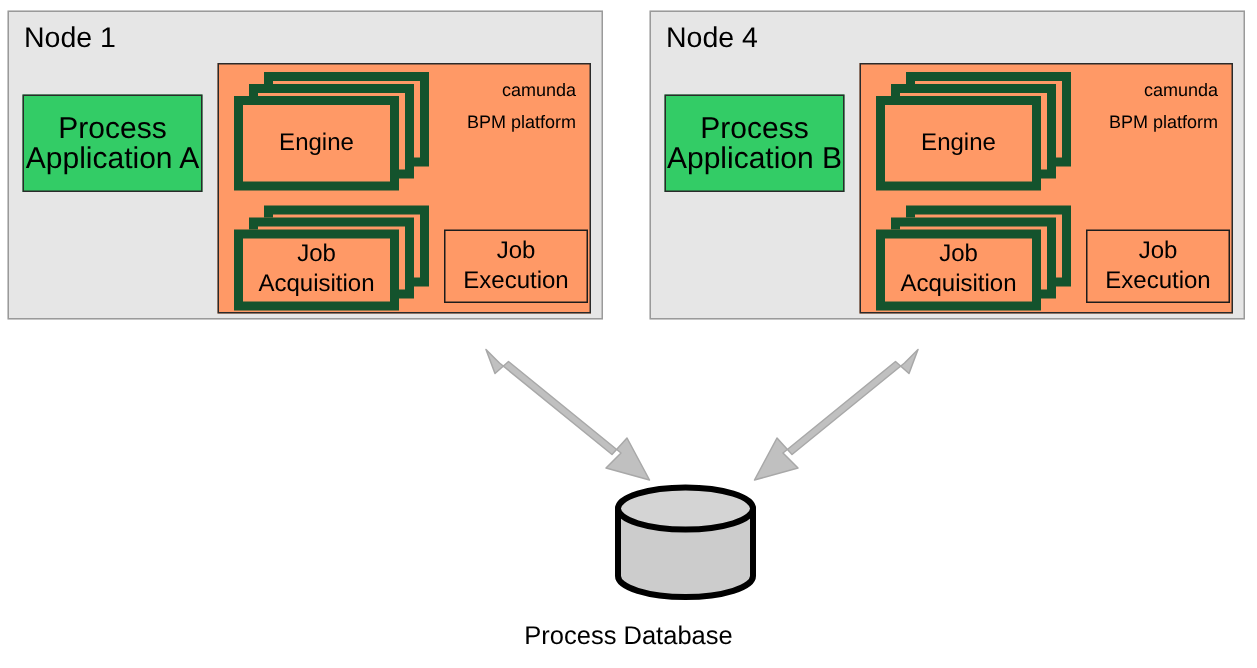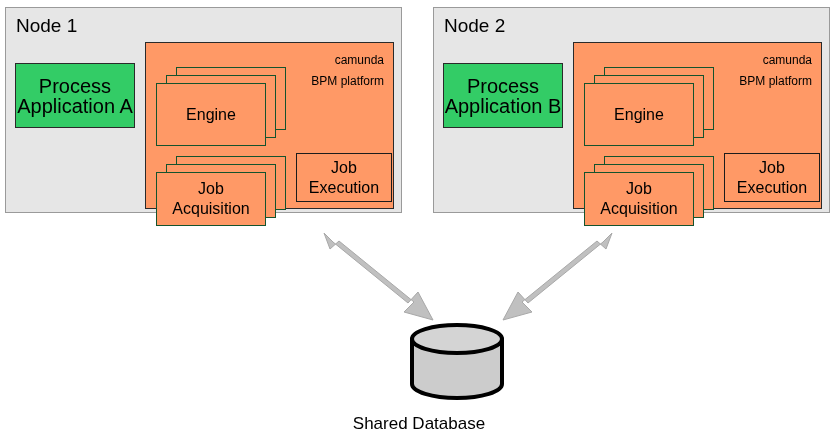--- a/index.html
+++ b/index.html
@@ -68,23 +68,22 @@
     white-space: nowrap;
   }
 
   
   .stack {
     position: absolute;
   }
   .stack .layer {
     position: absolute;
     background: #ff9966;
-    border: 1px solid #14532d;
-    box-sizing: border-box;
-    margin-top: 19px;
+    border: 6px solid #14532d;
+    box-sizing: border-box;
   }
   .stack .layer.l3 { left: 20px; top: 0px;  }
   .stack .layer.l2 { left: 10px; top: 8px;  }
   .stack .layer.l1 { left: 0px;  top: 16px; }
   .box-label {
     position: absolute;
     left: 0;
     right: 0;
     top: 50%;
     transform: translateY(-50%);
@@ -162,21 +161,21 @@
       <div class="single-box" style="left:150px; top:110px; width:96px; height:49px;">
         <div class="box-label">Job
 Execution</div>
       </div>
 
     </div>
   </div>
 
   <div class="node" style="left:433px; top:7px; width:397px; height:206px;">
 
-    <div class="node-title">Node 2</div>
+    <div class="node-title">Node 4</div>
 
     <div class="proc-app" style="left:9px; top:55px; width:120px; height:65px;">
       <span style="white-space:pre-line;">Process
 Application B</span>
     </div>
 
     <div class="platform" style="left:139px; top:34px; width:249px; height:167px;">
 
       <div class="platform-title" style="white-space:pre-line;">camunda
 BPM platform</div>
@@ -219,15 +218,15 @@
 
   <div class="database" style="left:405px; top:322px; width:105px; height:82px;">
     <svg width="105" height="82">
 
       <path d="M7,17 L7,62 A45,14 0 0 0 97,62 L97,17 Z" fill="#cccccc" stroke="#000000" stroke-width="4" stroke-linejoin="round"></path>
 
       <ellipse cx="52" cy="17" rx="45" ry="14" fill="#d4d4d4" stroke="#000000" stroke-width="4"></ellipse>
     </svg>
   </div>
 
-  <div class="db-caption" style="top:414px;">Shared Database</div>
+  <div class="db-caption" style="top:414px;">Process Database</div>
 
 </div>
 
 </body></html>

